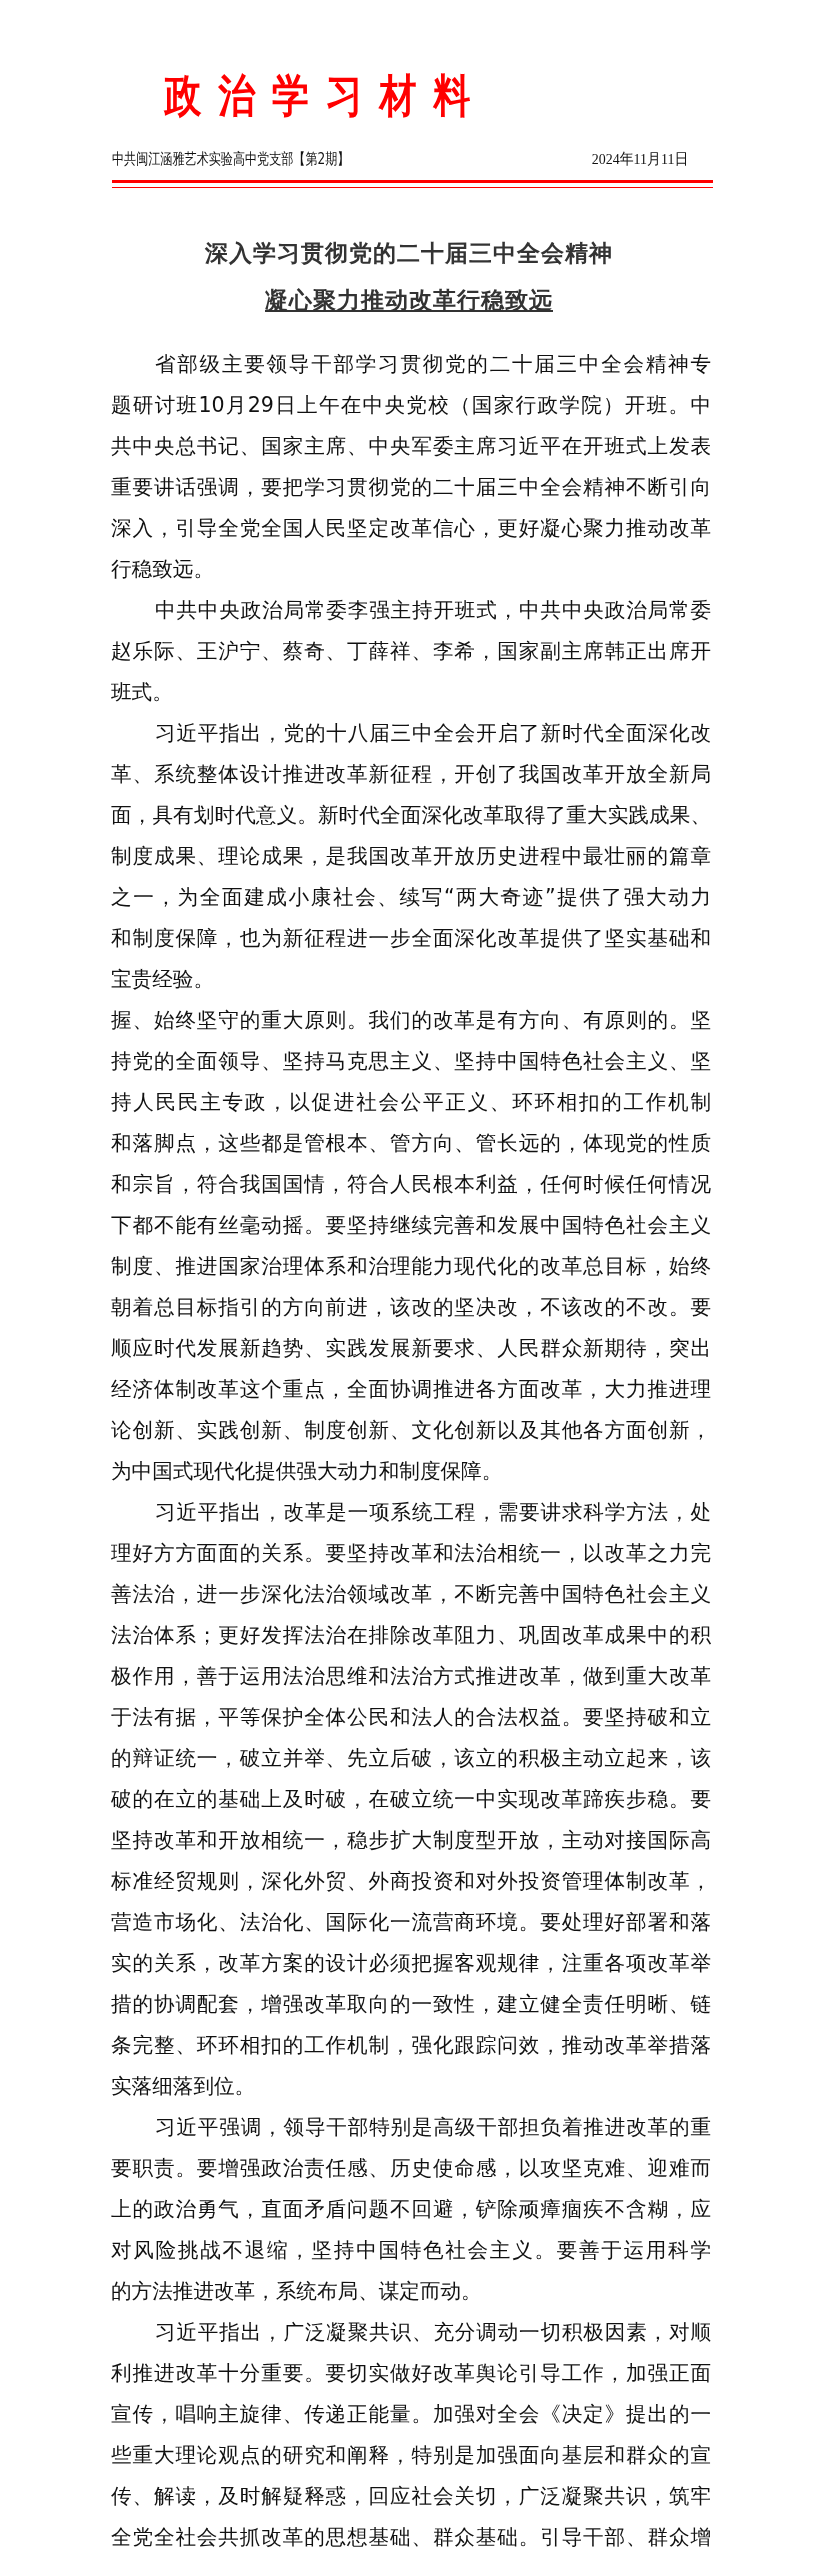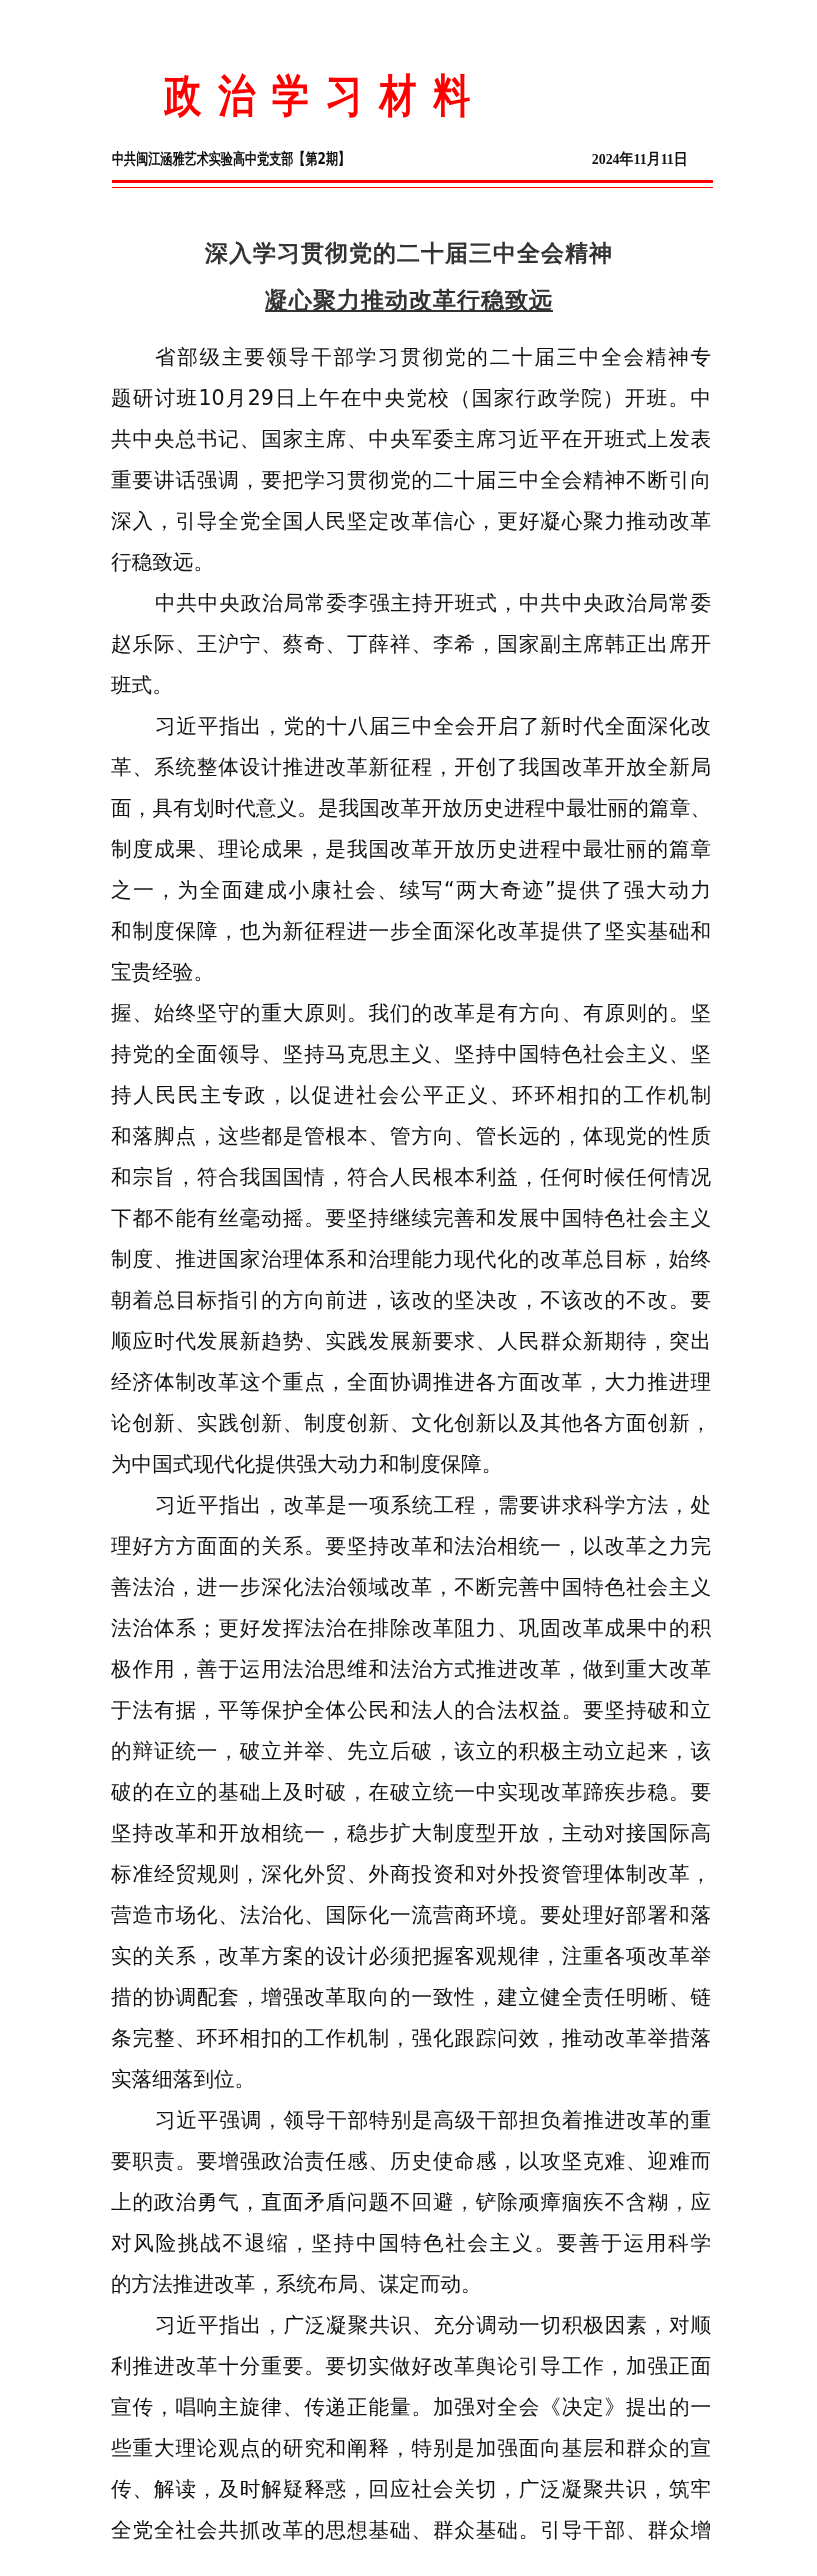--- a/index.html
+++ b/index.html
@@ -3,32 +3,32 @@
 <meta charset="utf-8">
 <style>
   html, body { margin: 0; padding: 0; background: #ffffff; }
   body { width: 818px; height: 3604px; position: relative; overflow: hidden;
          font-family: "DejaVu Serif", "Liberation Serif", serif; color: #111; }
   .masthead-title { position: absolute; left: 0; top: 71px; width: 652px; text-align: center;
          font-family: "DejaVu Serif", serif; font-weight: bold; font-size: 45px; line-height: 49px;
          letter-spacing: 20.6px; color: #ff0000; padding-left: 0; }
   .masthead-title span { display: inline-block; transform: scaleX(0.82); transform-origin: center; }
   .issue-line { position: absolute; top: 149px; left: 112px; width: 601px; height: 20.6px;
-         font-family: "DejaVu Sans", sans-serif; font-size: 15.5px; line-height: 20.6px; color: #111; font-weight: bold; }
+         font-family: "DejaVu Sans", sans-serif; font-size: 15.5px; line-height: 20.6px; color: #111; }
   .issue-line .org { position: absolute; left: 0; top: 0; transform: scaleX(0.78); transform-origin: left center; white-space: nowrap; }
   .issue-line .date { position: absolute; right: 25px; top: 0; font-family: "Liberation Serif", serif; white-space: nowrap; transform: scaleX(0.9); transform-origin: right center; }
   .rule-thick { position: absolute; left: 112px; top: 180px; width: 601px; height: 3.1px; background: #ff0000; }
   .rule-thin { position: absolute; left: 112px; top: 187px; width: 601px; height: 1px; background: #ff0000; }
   .headline { position: absolute; left: 0; width: 818px; text-align: center;
          font-family: "DejaVu Serif", serif; font-weight: bold; font-size: 23px; line-height: 26px;
          color: #333333; letter-spacing: 1px; }
   .headline.l1 { top: 240px; }
   .headline.l2 { top: 287px; text-decoration: underline; }
   .body { position: absolute; left: 111px; top: 343px; width: 600px; }
-  .line { height: 41px; display: flex; align-items: flex-start;
+  .line { height: 41px; display: flex; align-items: center;
           font-family: "DejaVu Sans", sans-serif; font-size: 20.6px; color: #111;
           white-space: nowrap; overflow: visible; }
   .line .txt { display: block; width: 100%; text-align: justify; text-align-last: justify; }
   .line.last .txt { text-align-last: left; }
   .line.indent .txt { padding-left: 44px; box-sizing: border-box; }
 </style>
 </head>
 <body>
 
 <div class="masthead-title"><span>政治学习材料</span></div>
@@ -77,21 +77,21 @@
       </div>
     </div>
     <div class="para">
       <div class="line indent">
         <span class="txt">习近平指出，党的十八届三中全会开启了新时代全面深化改</span>
       </div>
       <div class="line">
         <span class="txt">革、系统整体设计推进改革新征程，开创了我国改革开放全新局</span>
       </div>
       <div class="line">
-        <span class="txt">面，具有划时代意义。是我国改革开放历史进程中最壮丽的篇章、</span>
+        <span class="txt">面，具有划时代意义。新时代全面深化改革取得了重大实践成果、</span>
       </div>
       <div class="line">
         <span class="txt">制度成果、理论成果，是我国改革开放历史进程中最壮丽的篇章</span>
       </div>
       <div class="line">
         <span class="txt">之一，为全面建成小康社会、续写“两大奇迹”提供了强大动力</span>
       </div>
       <div class="line">
         <span class="txt">和制度保障，也为新征程进一步全面深化改革提供了坚实基础和</span>
       </div>

